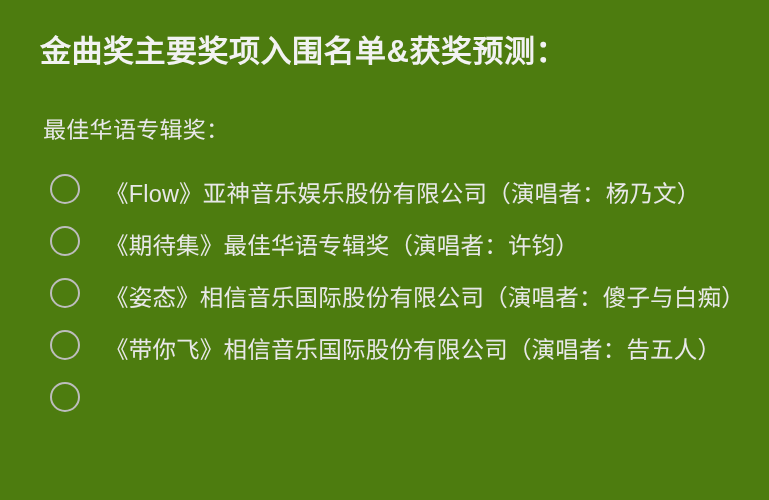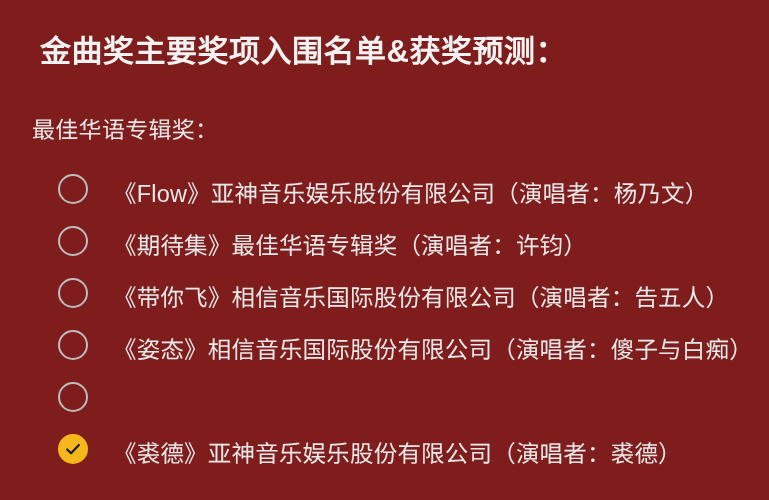--- a/index.html
+++ b/index.html
@@ -49,21 +49,20 @@
     line-height: 30px;
     letter-spacing: 0.3px;
   }
 
   
   .nominee-list {
     position: absolute;
     left: 0;
     top: 168px;
     width: 623px;
-    margin-left: 8px;
   }
 
   .nominee-row {
     position: relative;
     height: 52px;
     display: flex;
     align-items: center;
     white-space: nowrap;
   }
 
@@ -103,49 +102,41 @@
     font-size: 23.5px;
     font-weight: normal;
     color: #e8e8e8;
     letter-spacing: 0.2px;
     white-space: nowrap;
   }
 </style>
 </head>
 <body style="background: rgb(0, 0, 0);">
 
-<div id="screen" style="background: #7f1d1d;">
+<div id="screen" style="background: #4d7c0f;">
 
   <div class="page-title" style="color: rgb(242, 242, 242);">金曲奖主要奖项入围名单&amp;获奖预测：</div>
 
-  <div class="section-label" style="color: rgb(232, 232, 232);">最佳华语专辑奖：</div>
+  <div class="section-label" style="color: rgb(232, 232, 232); margin-left: 11px;">最佳华语专辑奖：</div>
 
   <div class="nominee-list">
       <div class="nominee-row">
         <span class="radio" style="border-color: rgb(189, 189, 189);"></span>
         <span class="nominee-text" style="color: rgb(232, 232, 232);">《Flow》亚神音乐娱乐股份有限公司（演唱者：杨乃文）</span>
       </div>
       <div class="nominee-row">
         <span class="radio" style="border-color: rgb(189, 189, 189);"></span>
         <span class="nominee-text" style="color: rgb(232, 232, 232);">《期待集》最佳华语专辑奖（演唱者：许钧）</span>
       </div>
       <div class="nominee-row">
         <span class="radio" style="border-color: rgb(189, 189, 189);"></span>
+        <span class="nominee-text" style="color: rgb(232, 232, 232);">《姿态》相信音乐国际股份有限公司（演唱者：傻子与白痴）</span>
+      </div>
+      <div class="nominee-row">
+        <span class="radio" style="border-color: rgb(189, 189, 189);"></span>
         <span class="nominee-text" style="color: rgb(232, 232, 232);">《带你飞》相信音乐国际股份有限公司（演唱者：告五人）</span>
       </div>
       <div class="nominee-row">
         <span class="radio" style="border-color: rgb(189, 189, 189);"></span>
-        <span class="nominee-text" style="color: rgb(232, 232, 232);">《姿态》相信音乐国际股份有限公司（演唱者：傻子与白痴）</span>
-      </div>
-      <div class="nominee-row">
-        <span class="radio" style="border-color: rgb(189, 189, 189);"></span>
-      </div>
-      <div class="nominee-row">
-        <span class="radio checked" style="background: rgb(245, 183, 28);">
-          <svg viewBox="0 0 24 24" aria-hidden="true">
-            <path d="M5 12.5 L9.7 17.2 L19 7.2" fill="none" stroke="#1a1a1a" stroke-width="2.6" stroke-linecap="round" stroke-linejoin="round"></path>
-          </svg>
-        </span>
-        <span class="nominee-text" style="color: rgb(232, 232, 232);">《裘德》亚神音乐娱乐股份有限公司（演唱者：裘德）</span>
       </div>
     </div>
 
 </div>
 
 </body></html>

